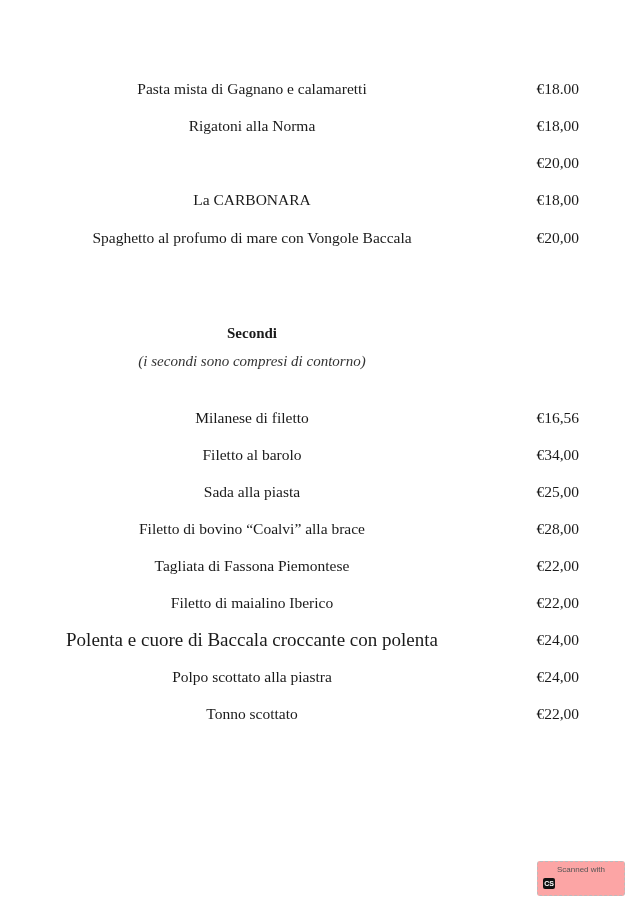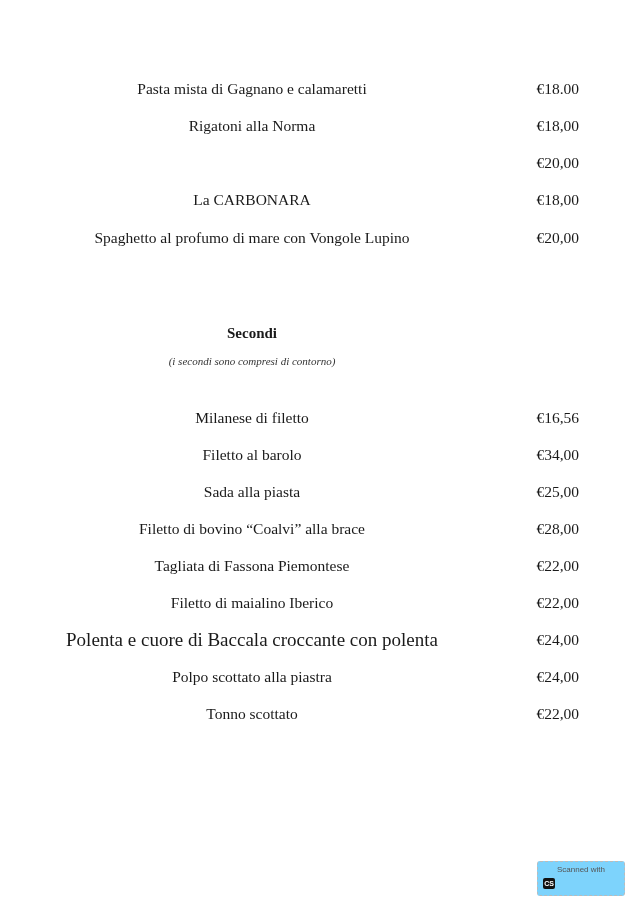--- a/index.html
+++ b/index.html
@@ -16,25 +16,25 @@
     .price {
       position: absolute; right: 61px; text-align: right;
       font-size: 15.5px; line-height: 20px; white-space: nowrap;
     }
     .section-title {
       position: absolute; left: 60px; width: 384px; top: 320px; text-align: center;
       font-weight: bold; font-size: 15px; line-height: 26px;
     }
     .section-note {
       position: absolute; left: 60px; width: 384px; top: 353px; text-align: center;
-      font-style: italic; font-size: 11px; line-height: 16px; color: #333;
+      font-style: italic; font-size: 15px; line-height: 16px; color: #333;
     }
     .cs-badge {
       position: absolute; left: 537px; top: 861px; width: 86px; height: 33px;
-      border: 1px dashed #bbb; border-radius: 3px; background: #7dd3fc;
+      border: 1px dashed #bbb; border-radius: 3px; background: #fca5a5;
       font-family: "Liberation Sans", "DejaVu Sans", sans-serif;
     }
     .cs-top { position: absolute; top: 3px; left: 0; width: 86px; text-align: center; font-size: 8px; color: #555; }
     .cs-logo {
       position: absolute; left: 5px; top: 16px; width: 12px; height: 11px; background: #111; color: #fff;
       border-radius: 2px; font-size: 7px; font-weight: bold; line-height: 11px; text-align: center;
     }
     .cs-name { position: absolute; left: 20px; top: 14px; font-size: 11px; color: #111; margin-top: 48px; }
   </style>
 </head>
@@ -50,21 +50,21 @@
     <span class="price">€18,00</span>
   </div>
   <div class="row" style="top:153px">
     <span class="price">€20,00</span>
   </div>
   <div class="row" style="top:190px">
     <span class="name">La CARBONARA</span>
     <span class="price">€18,00</span>
   </div>
   <div class="row" style="top:228px">
-    <span class="name">Spaghetto al profumo di mare con Vongole Lupino</span>
+    <span class="name">Spaghetto al profumo di mare con Vongole Baccala</span>
     <span class="price">€20,00</span>
   </div>
 </div>
 
 <div class="section-title">Secondi</div>
 <div class="section-note">(i secondi sono compresi di contorno)</div>
 
 <div>
   <div class="row" style="top:408px">
     <span class="name">Milanese di filetto</span>

